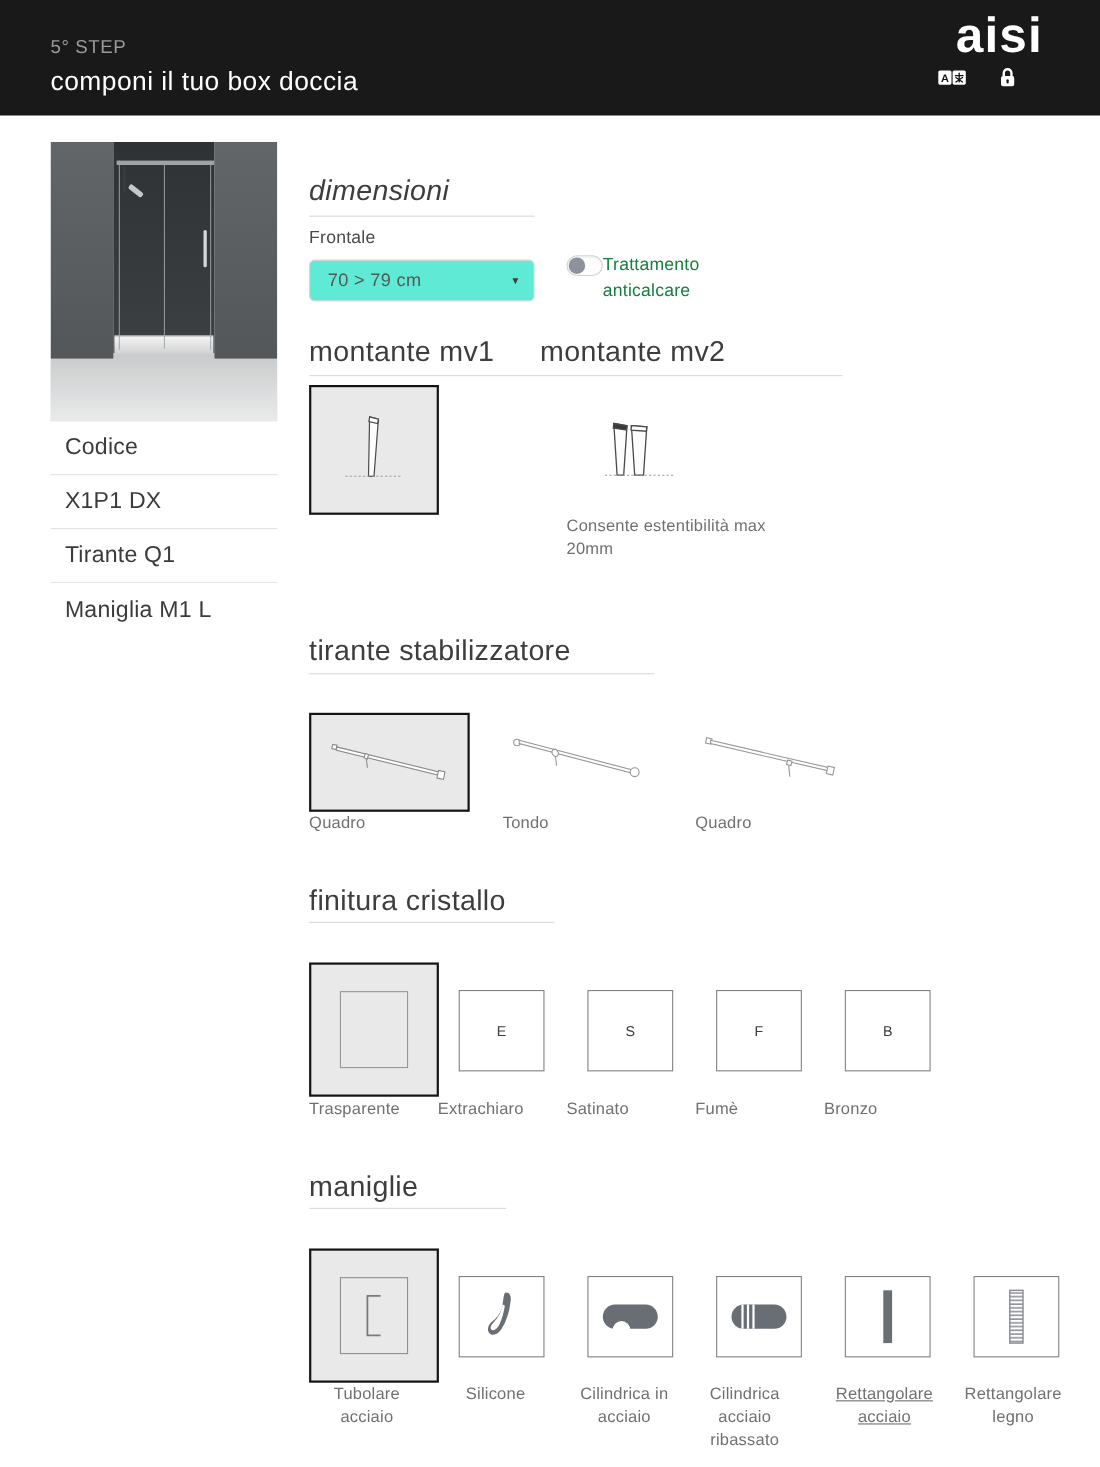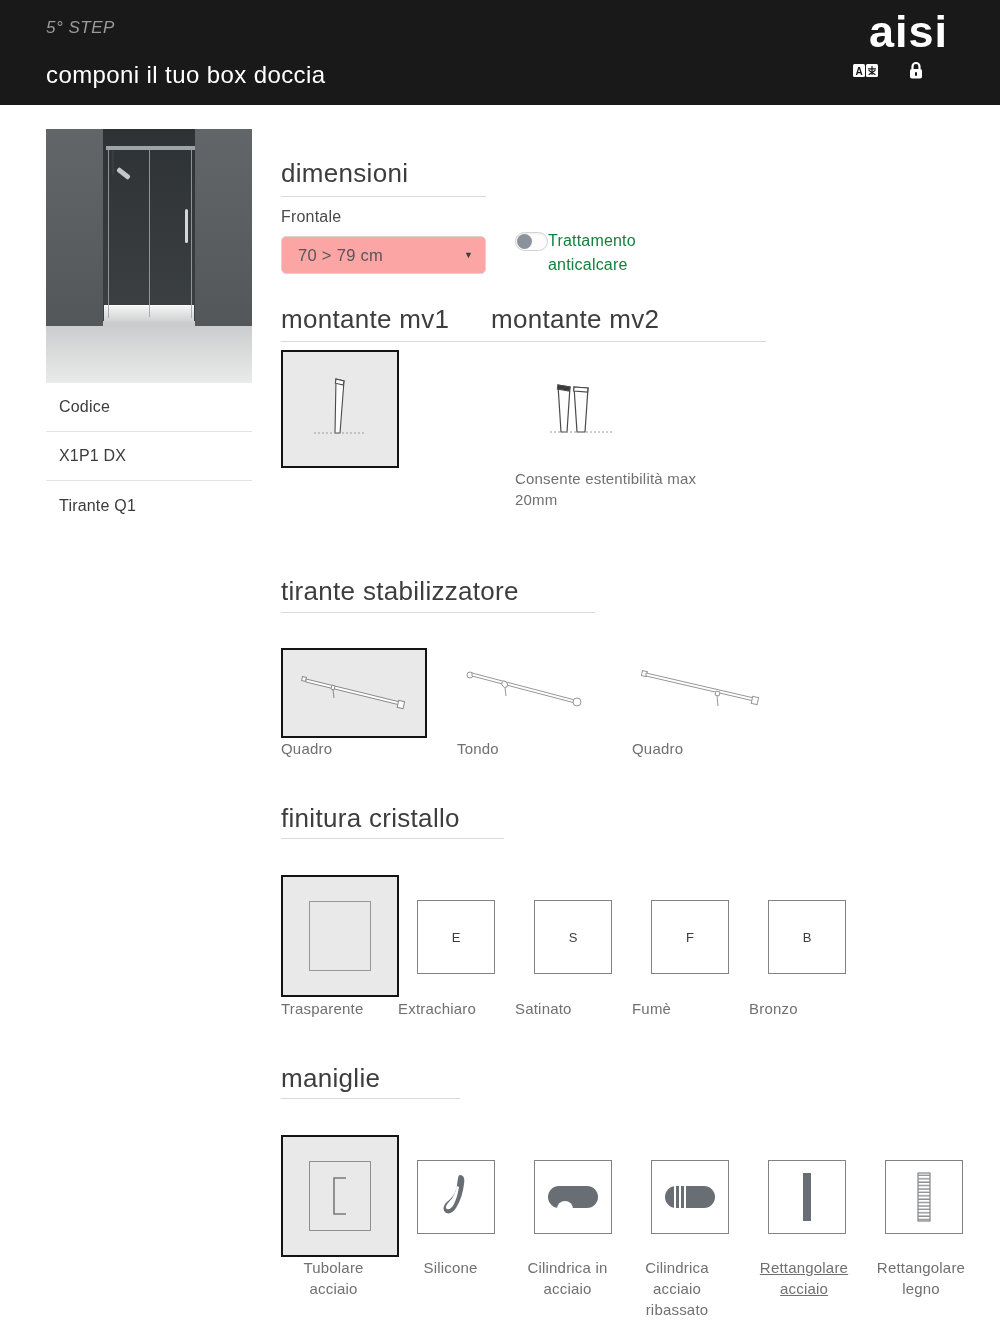--- a/index.html
+++ b/index.html
@@ -2,53 +2,53 @@
 <html><head>
 <meta charset="utf-8">
 <style>
   html,body{margin:0;padding:0;background:#fff;}
   body{font-family:"Liberation Sans", sans-serif; -webkit-font-smoothing:antialiased;}
   .page{position:relative;width:1000px;height:1334px;background:#fff;overflow:hidden;}
   .abs{position:absolute;}
 
   
   .header{position:absolute;left:0;top:0;width:1000px;height:105px;background:#191919;}
-  .step{position:absolute;left:46px;top:18px;font-size:17px;color:#9b9b9b;letter-spacing:.5px;font-style:italic;}
+  .step{position:absolute;left:46px;top:33px;font-size:17px;color:#9b9b9b;letter-spacing:.5px;}
   .title{position:absolute;left:46px;top:61px;font-size:24px;color:#ffffff;letter-spacing:.4px;font-weight:500;}
   .logo{position:absolute;right:52px;top:8px;font-size:45px;font-weight:800;color:#fff;letter-spacing:1px;line-height:48px;}
   .hdr-icons{position:absolute;right:52px;top:60px;width:96px;height:24px;}
 
   
   .pimg{position:absolute;left:46px;top:129px;width:206px;height:254px;background:#dcdddd;overflow:hidden;}
   .pimg .floor{position:absolute;left:0;top:192px;width:206px;height:62px;background:linear-gradient(180deg,#c9cacb,#e9eaea);}
   .pimg .wallL{position:absolute;left:0;top:0;width:57px;height:197px;background:linear-gradient(180deg,#636668,#54575a);}
   .pimg .wallR{position:absolute;left:149px;top:0;width:57px;height:197px;background:linear-gradient(180deg,#636668,#54575a);}
   .pimg .recess{position:absolute;left:57px;top:0;width:92px;height:192px;background:linear-gradient(180deg,#2f3235,#3d4043);}
   .pimg .topbar{position:absolute;left:60px;top:17px;width:89px;height:4px;background:#9da3a6;}
   .pimg .gl{position:absolute;width:1px;background:#9ea4a7;opacity:.85;}
   .pimg .handle{position:absolute;left:139px;top:80px;width:3px;height:34px;background:#d3d7d9;border-radius:2px;}
   .pimg .tray{position:absolute;left:58px;top:176px;width:90px;height:16px;background:linear-gradient(180deg,#f4f4f4,#cfd0d1);border-top:1px solid #fff;}
   .pimg .shead{position:absolute;left:70px;top:42px;width:15px;height:5px;background:#c4c8ca;border-radius:2px;transform:rotate(38deg);}
   .pimg .sarm{position:absolute;left:66px;top:22px;width:2px;height:24px;background:#3a3d40;}
   .slist{position:absolute;left:46px;top:383px;width:206px;}
-  .srow{height:49px;display:flex;align-items:center;font-size:16px;color:#3b3b3b;letter-spacing:.2px;border-bottom:1px solid #e3e3e3;padding-left:13px;box-sizing:border-box;}
+  .srow{height:49px;display:flex;align-items:center;font-size:21px;color:#3b3b3b;letter-spacing:.2px;border-bottom:1px solid #e3e3e3;padding-left:13px;box-sizing:border-box;}
   .srow:last-child{border-bottom:none;}
 
   
   .h2{position:absolute;font-size:26px;color:#3d3d3d;letter-spacing:.3px;font-weight:500;}
   .rule{position:absolute;height:1px;background:#d9d9d9;}
   .lbl{position:absolute;font-size:15px;color:#707070;line-height:21px;letter-spacing:.2px;text-align:center;}
   .sel-card{position:absolute;background:#e9e9e9;border:2px solid #141414;box-sizing:border-box;display:flex;align-items:center;justify-content:center;cursor:pointer;}
   .sq{position:absolute;background:#fff;border:1.5px solid #828282;box-sizing:border-box;display:flex;align-items:center;justify-content:center;cursor:pointer;}
   .letter{font-size:13px;color:#3c3c3c;font-weight:500;}
   .bare{position:absolute;cursor:pointer;}
 
   
   .field-label{position:absolute;font-size:16px;color:#4a4a4a;letter-spacing:.2px;}
-  .select{position:absolute;left:281px;top:236px;width:205px;height:38px;border:1px solid #d6d6d6;border-radius:5px;box-sizing:border-box;display:flex;align-items:center;justify-content:space-between;padding:0 12px 0 16px;cursor:pointer;background:#fca5a5;}
+  .select{position:absolute;left:281px;top:236px;width:205px;height:38px;border:1px solid #d6d6d6;border-radius:5px;box-sizing:border-box;display:flex;align-items:center;justify-content:space-between;padding:0 12px 0 16px;cursor:pointer;background:#5eead4;}
   .select .val{font-size:16.5px;color:#565656;letter-spacing:.3px;}
   .select .arr{font-size:9px;color:#3c3c3c;}
   .toggle{position:absolute;left:515px;top:232px;width:33px;height:19px;border-radius:10px;background:#fcfcfc;border:1px solid #d3d3d3;box-sizing:border-box;cursor:pointer;box-shadow:inset 0 1px 2px rgba(0,0,0,.06);}
   .knob{position:absolute;left:1px;top:1px;width:15px;height:15px;border-radius:50%;background:#8c929c;}
   .tgl-label{position:absolute;left:548px;top:229px;width:120px;font-size:16px;color:#15803d;line-height:24px;letter-spacing:.2px;}
 
   .cap{position:absolute;font-size:15px;color:#707070;line-height:21px;letter-spacing:.2px;}
   svg{display:block;}
 </style>
 </head>
@@ -102,23 +102,26 @@
   <div class="slist">
     <div class="srow">
         <span>Codice</span>
       </div>
     <div class="srow">
         <span>X1P1 DX</span>
       </div>
     <div class="srow">
         <span>Tirante Q1</span>
       </div>
-  </div>
-
-  <div class="h2" style="left:281px;top:158px;">dimensioni</div>
+    <div class="srow">
+        <span>Maniglia M1 L</span>
+      </div>
+  </div>
+
+  <div class="h2" style="left:281px;top:158px;font-style:italic;">dimensioni</div>
   <div class="rule" style="left:281px;top:196px;width:205px;"></div>
   <div class="field-label" style="left:281px;top:208px;">Frontale</div>
 
   <div class="select">
     <span class="val">70 &gt; 79 cm</span>
     <span class="arr">▼</span>
   </div>
 
   <div class="toggle">
     <div class="knob"></div>

